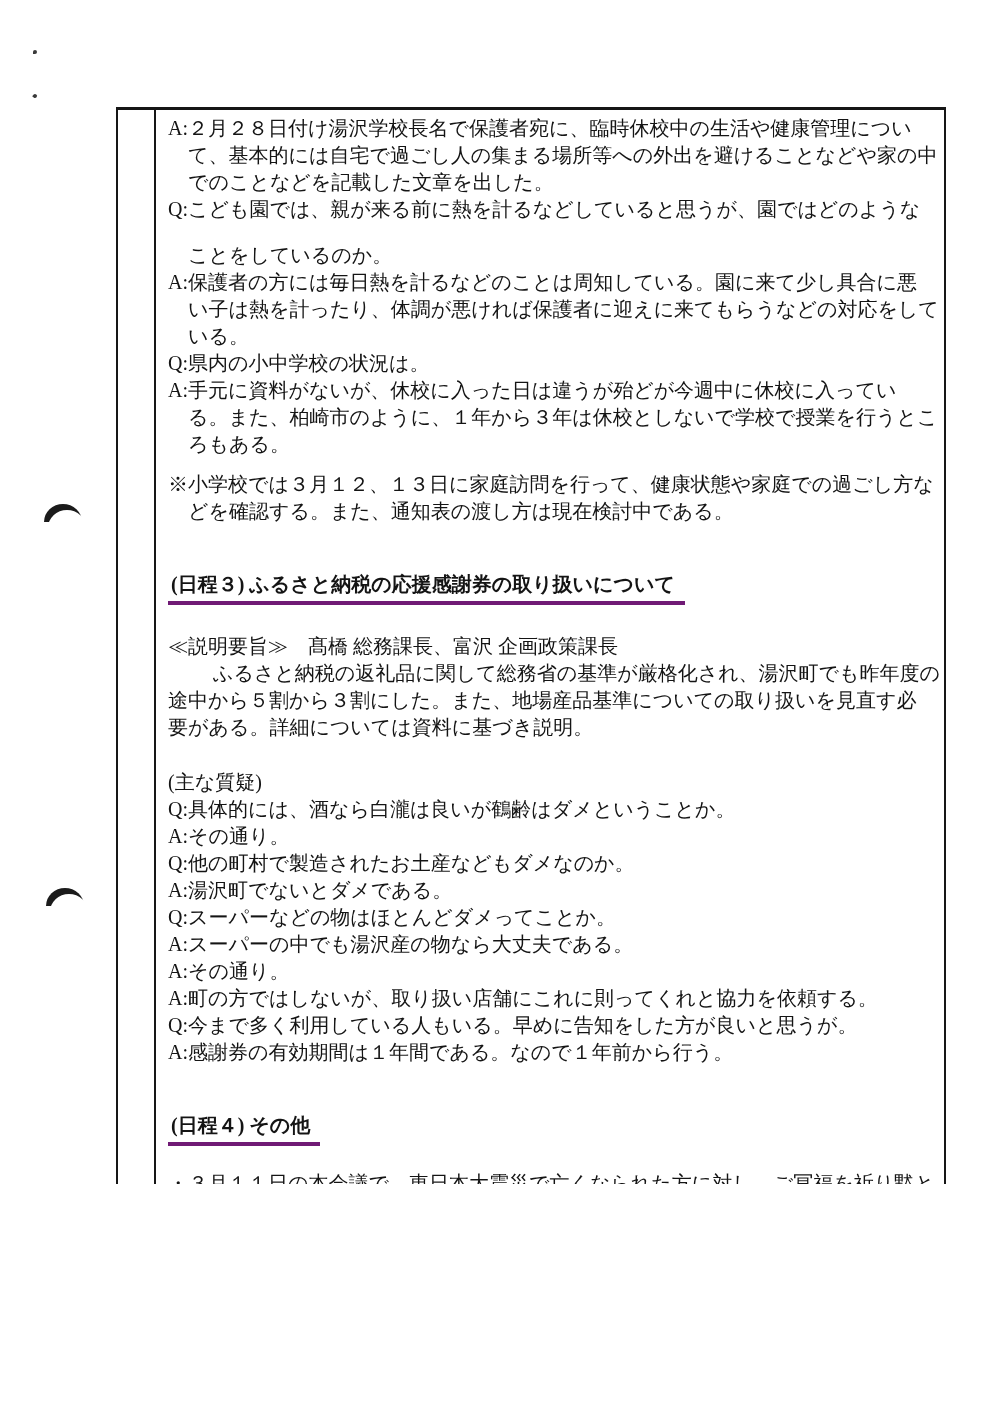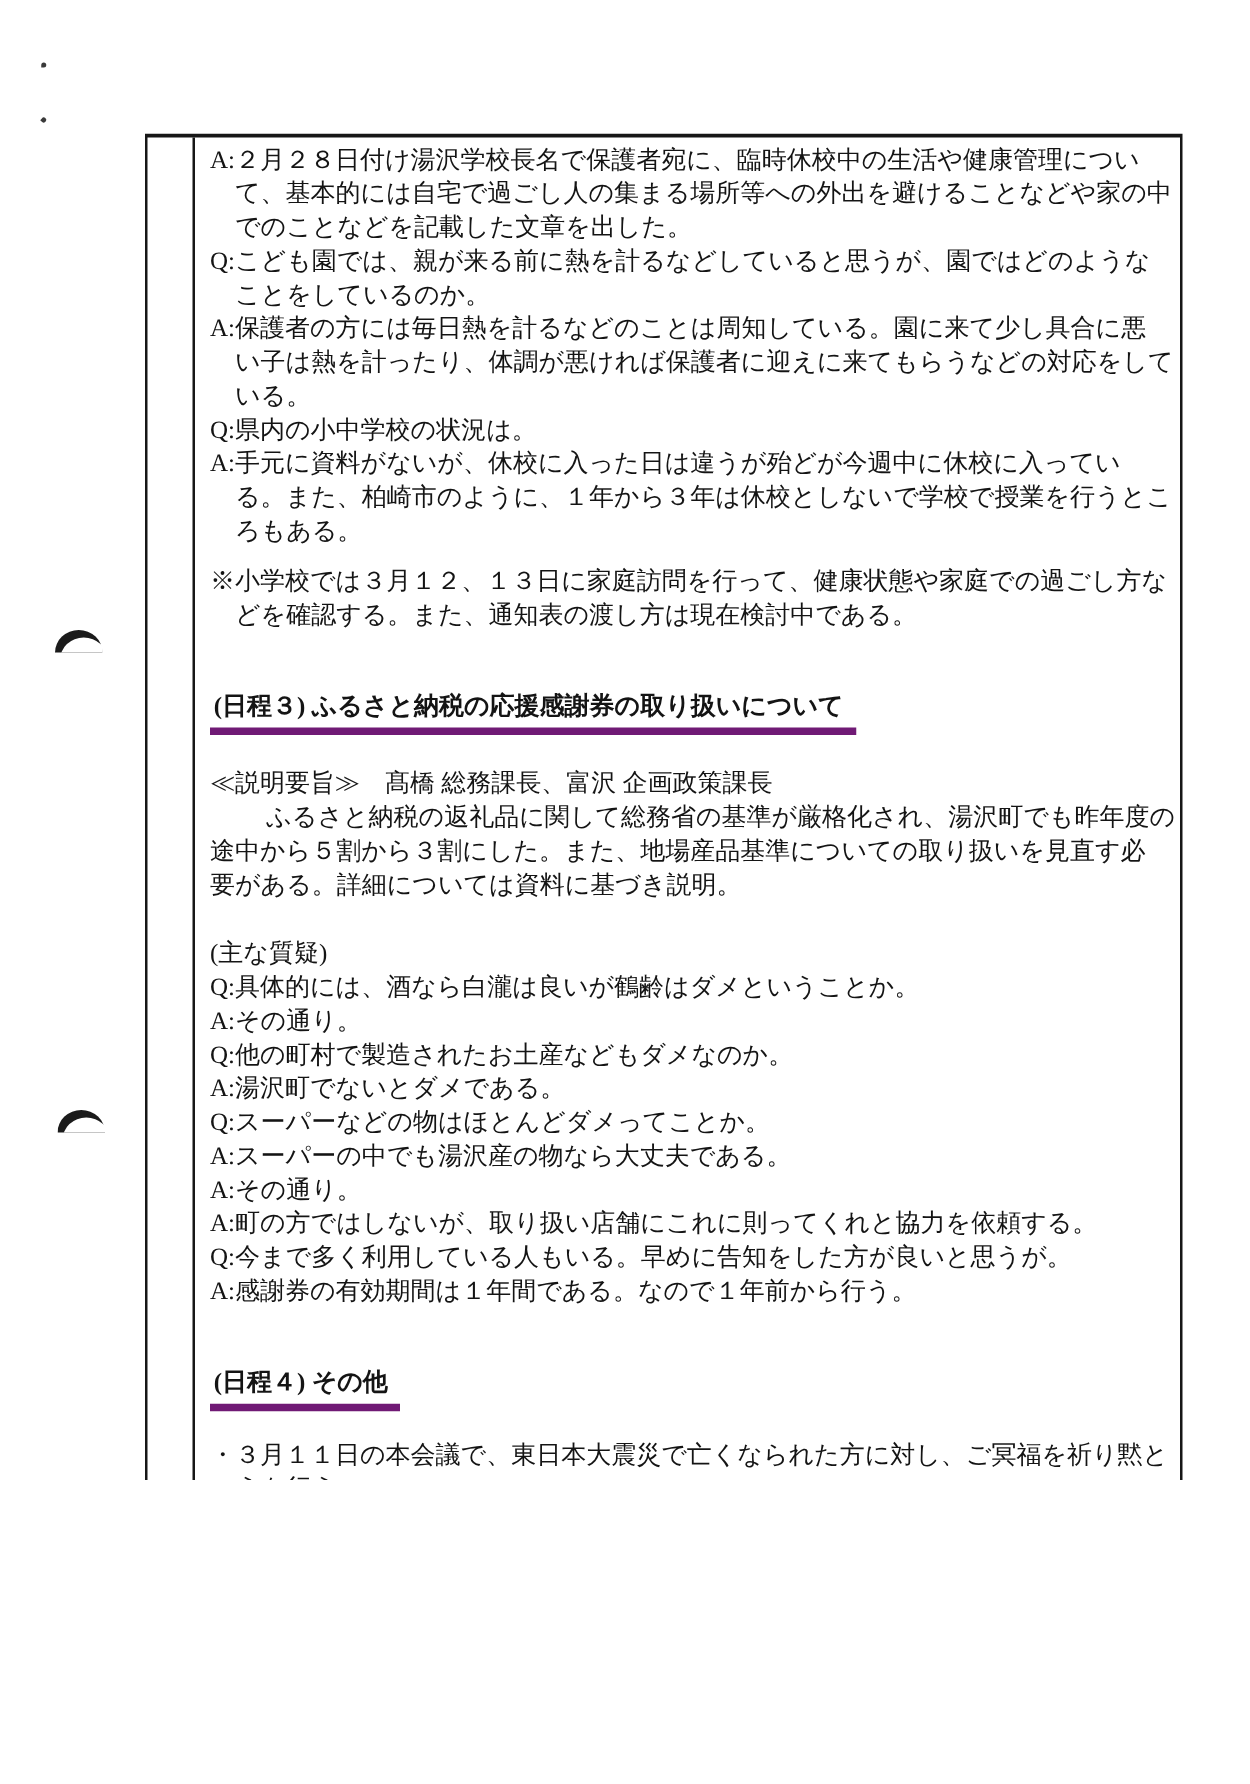--- a/index.html
+++ b/index.html
@@ -53,21 +53,21 @@
   }
   .row { min-height: 27px; white-space: pre; }
   .row .txt { white-space: pre; }
   .k-gap-s  { min-height: 13px; height: 13px; }
   .k-gap-m  { min-height: 28px; height: 28px; }
   .k-gap-m2 { min-height: 24px; height: 24px; }
   .k-gap-l  { min-height: 46px; height: 46px; }
   .k-heading { min-height: 34px; height: 34px; font-weight: bold; }
   .k-heading .txt {
     display: inline-block;
-    border-bottom: 6px solid #701a75;
+    border-bottom: 4px solid #701a75;
     padding: 0 10px 3px 3px;
   }
   
   .sig {
     position: absolute; left: 575px; top: 1266px;
     display: grid;
     grid-template-columns: 75px 95px 148px 30px;
     grid-auto-rows: 29px;
     font-size: 20px; line-height: 28px;
     white-space: pre;
@@ -93,21 +93,21 @@
 
   <div class="doc-box">
     <div class="margin-col"></div>
     <div class="main-col">
       <div>
 
       <div class="row k-line"><span class="txt">A:２月２８日付け湯沢学校長名で保護者宛に、臨時休校中の生活や健康管理につい</span></div>
           <div class="row k-line" style="padding-left: 1em;"><span class="txt">て、基本的には自宅で過ごし人の集まる場所等への外出を避けることなどや家の中</span></div>
           <div class="row k-line" style="padding-left: 1em;"><span class="txt">でのことなどを記載した文章を出した。</span></div>
           <div class="row k-line"><span class="txt">Q:こども園では、親が来る前に熱を計るなどしていると思うが、園ではどのような</span></div>
-          <div class="row k-line" style="padding-left: 1em;"><span class="txt">ことをしているのか。</span></div>
+          <div class="row k-line" style="padding-left: 1em; margin-top: 19px;"><span class="txt">ことをしているのか。</span></div>
           <div class="row k-line"><span class="txt">A:保護者の方には毎日熱を計るなどのことは周知している。園に来て少し具合に悪</span></div>
           <div class="row k-line" style="padding-left: 1em;"><span class="txt">い子は熱を計ったり、体調が悪ければ保護者に迎えに来てもらうなどの対応をして</span></div>
           <div class="row k-line" style="padding-left: 1em;"><span class="txt">いる。</span></div>
           <div class="row k-line"><span class="txt">Q:県内の小中学校の状況は。</span></div>
           <div class="row k-line"><span class="txt">A:手元に資料がないが、休校に入った日は違うが殆どが今週中に休校に入ってい</span></div>
           <div class="row k-line" style="padding-left: 1em;"><span class="txt">る。また、柏崎市のように、１年から３年は休校としないで学校で授業を行うとこ</span></div>
           <div class="row k-line" style="padding-left: 1em;"><span class="txt">ろもある。</span></div>
           <div class="row k-gap-s"><span class="txt"></span></div>
           <div class="row k-line"><span class="txt">※小学校では３月１２、１３日に家庭訪問を行って、健康状態や家庭での過ごし方な</span></div>
           <div class="row k-line" style="padding-left: 1em;"><span class="txt">どを確認する。また、通知表の渡し方は現在検討中である。</span></div>

